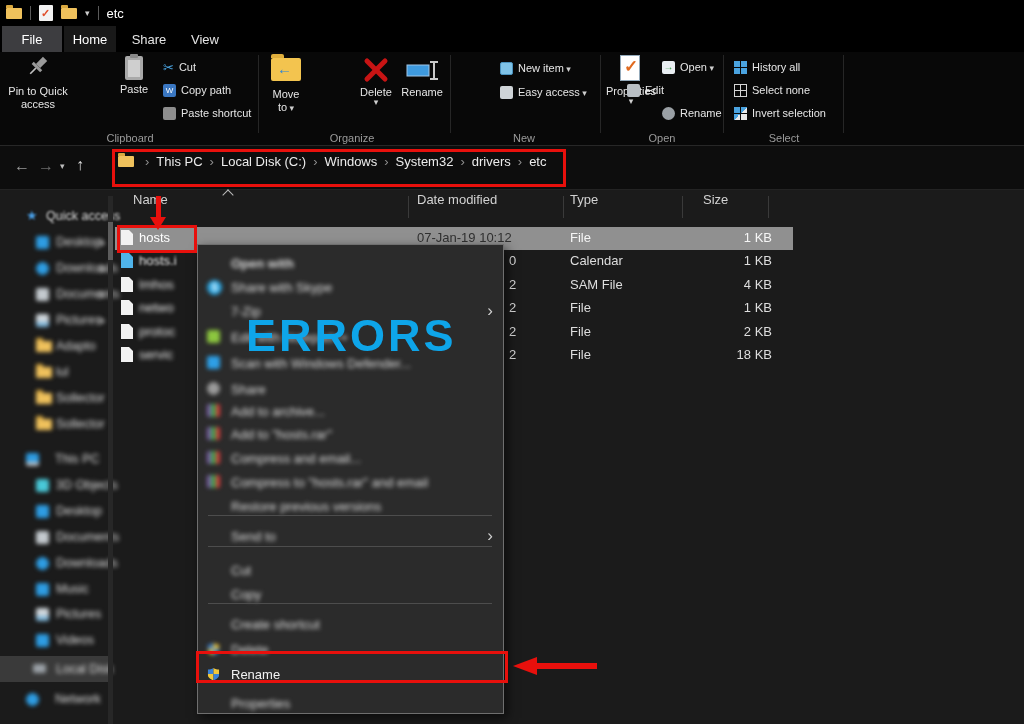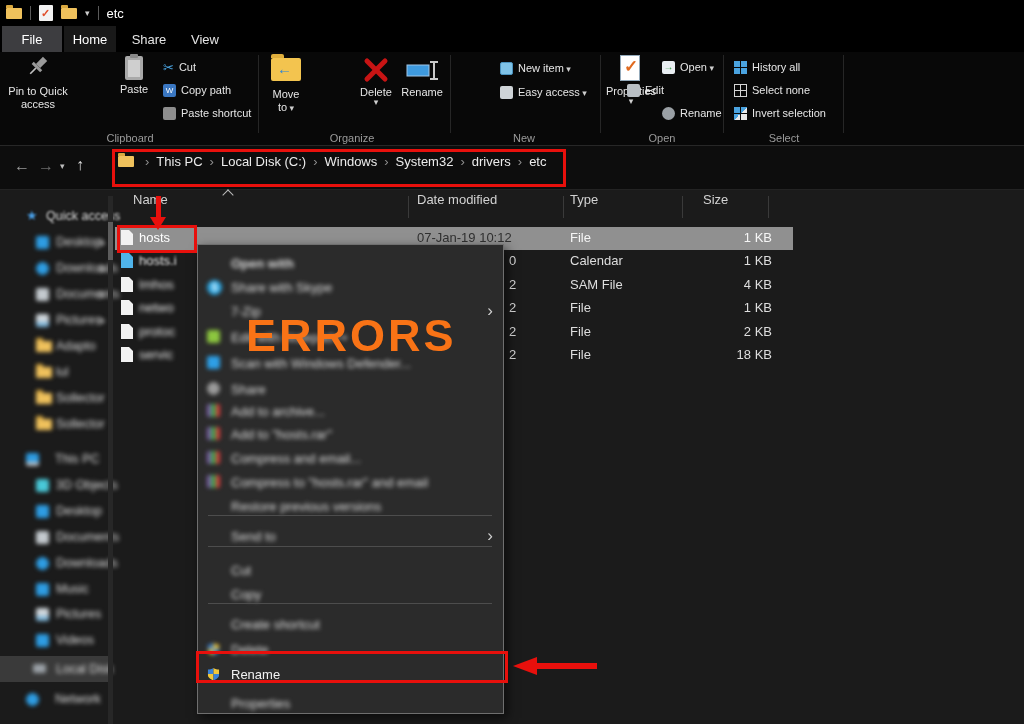--- a/index.html
+++ b/index.html
@@ -74,21 +74,21 @@
   .mi .ml{position:absolute;left:33px;top:3px;font-size:13px;color:#dedede;white-space:nowrap}
   .mi .mic{position:absolute;left:9px;top:3px}
   .mi .sub{position:absolute;right:10px;top:0;font-size:17px;color:#cfcfcf}
   .msep{position:absolute;left:10px;width:284px;height:1px;background:#4d4d4d}
   .bold{font-weight:bold;color:#fff}
   
   .b1{filter:blur(1px)}.b2{filter:blur(2px)}
   .rbox{position:absolute;border:3px solid #e8100c;z-index:40}
   .wm{position:absolute;left:246px;top:314px;z-index:30;font-weight:800;font-size:45px;letter-spacing:3px;line-height:43px;pointer-events:none}
   .wm .l1{color:rgba(8,12,8,.92)}
-  .wm .l2{color:#f97316}
+  .wm .l2{color:#0ea5e9}
   .z40{z-index:40}
 </style>
 </head>
 <body>
 
 <div class="abs titlebar">
   <span class="fold"></span>
   <span class="vsep"></span>
   <span style="position:relative;width:14px;height:16px;background:#f2f2f2;display:inline-block;border-radius:1px">
     <span style="position:absolute;left:2px;top:2px;color:#e04e2a;font-size:11px;font-weight:bold">✓</span>

